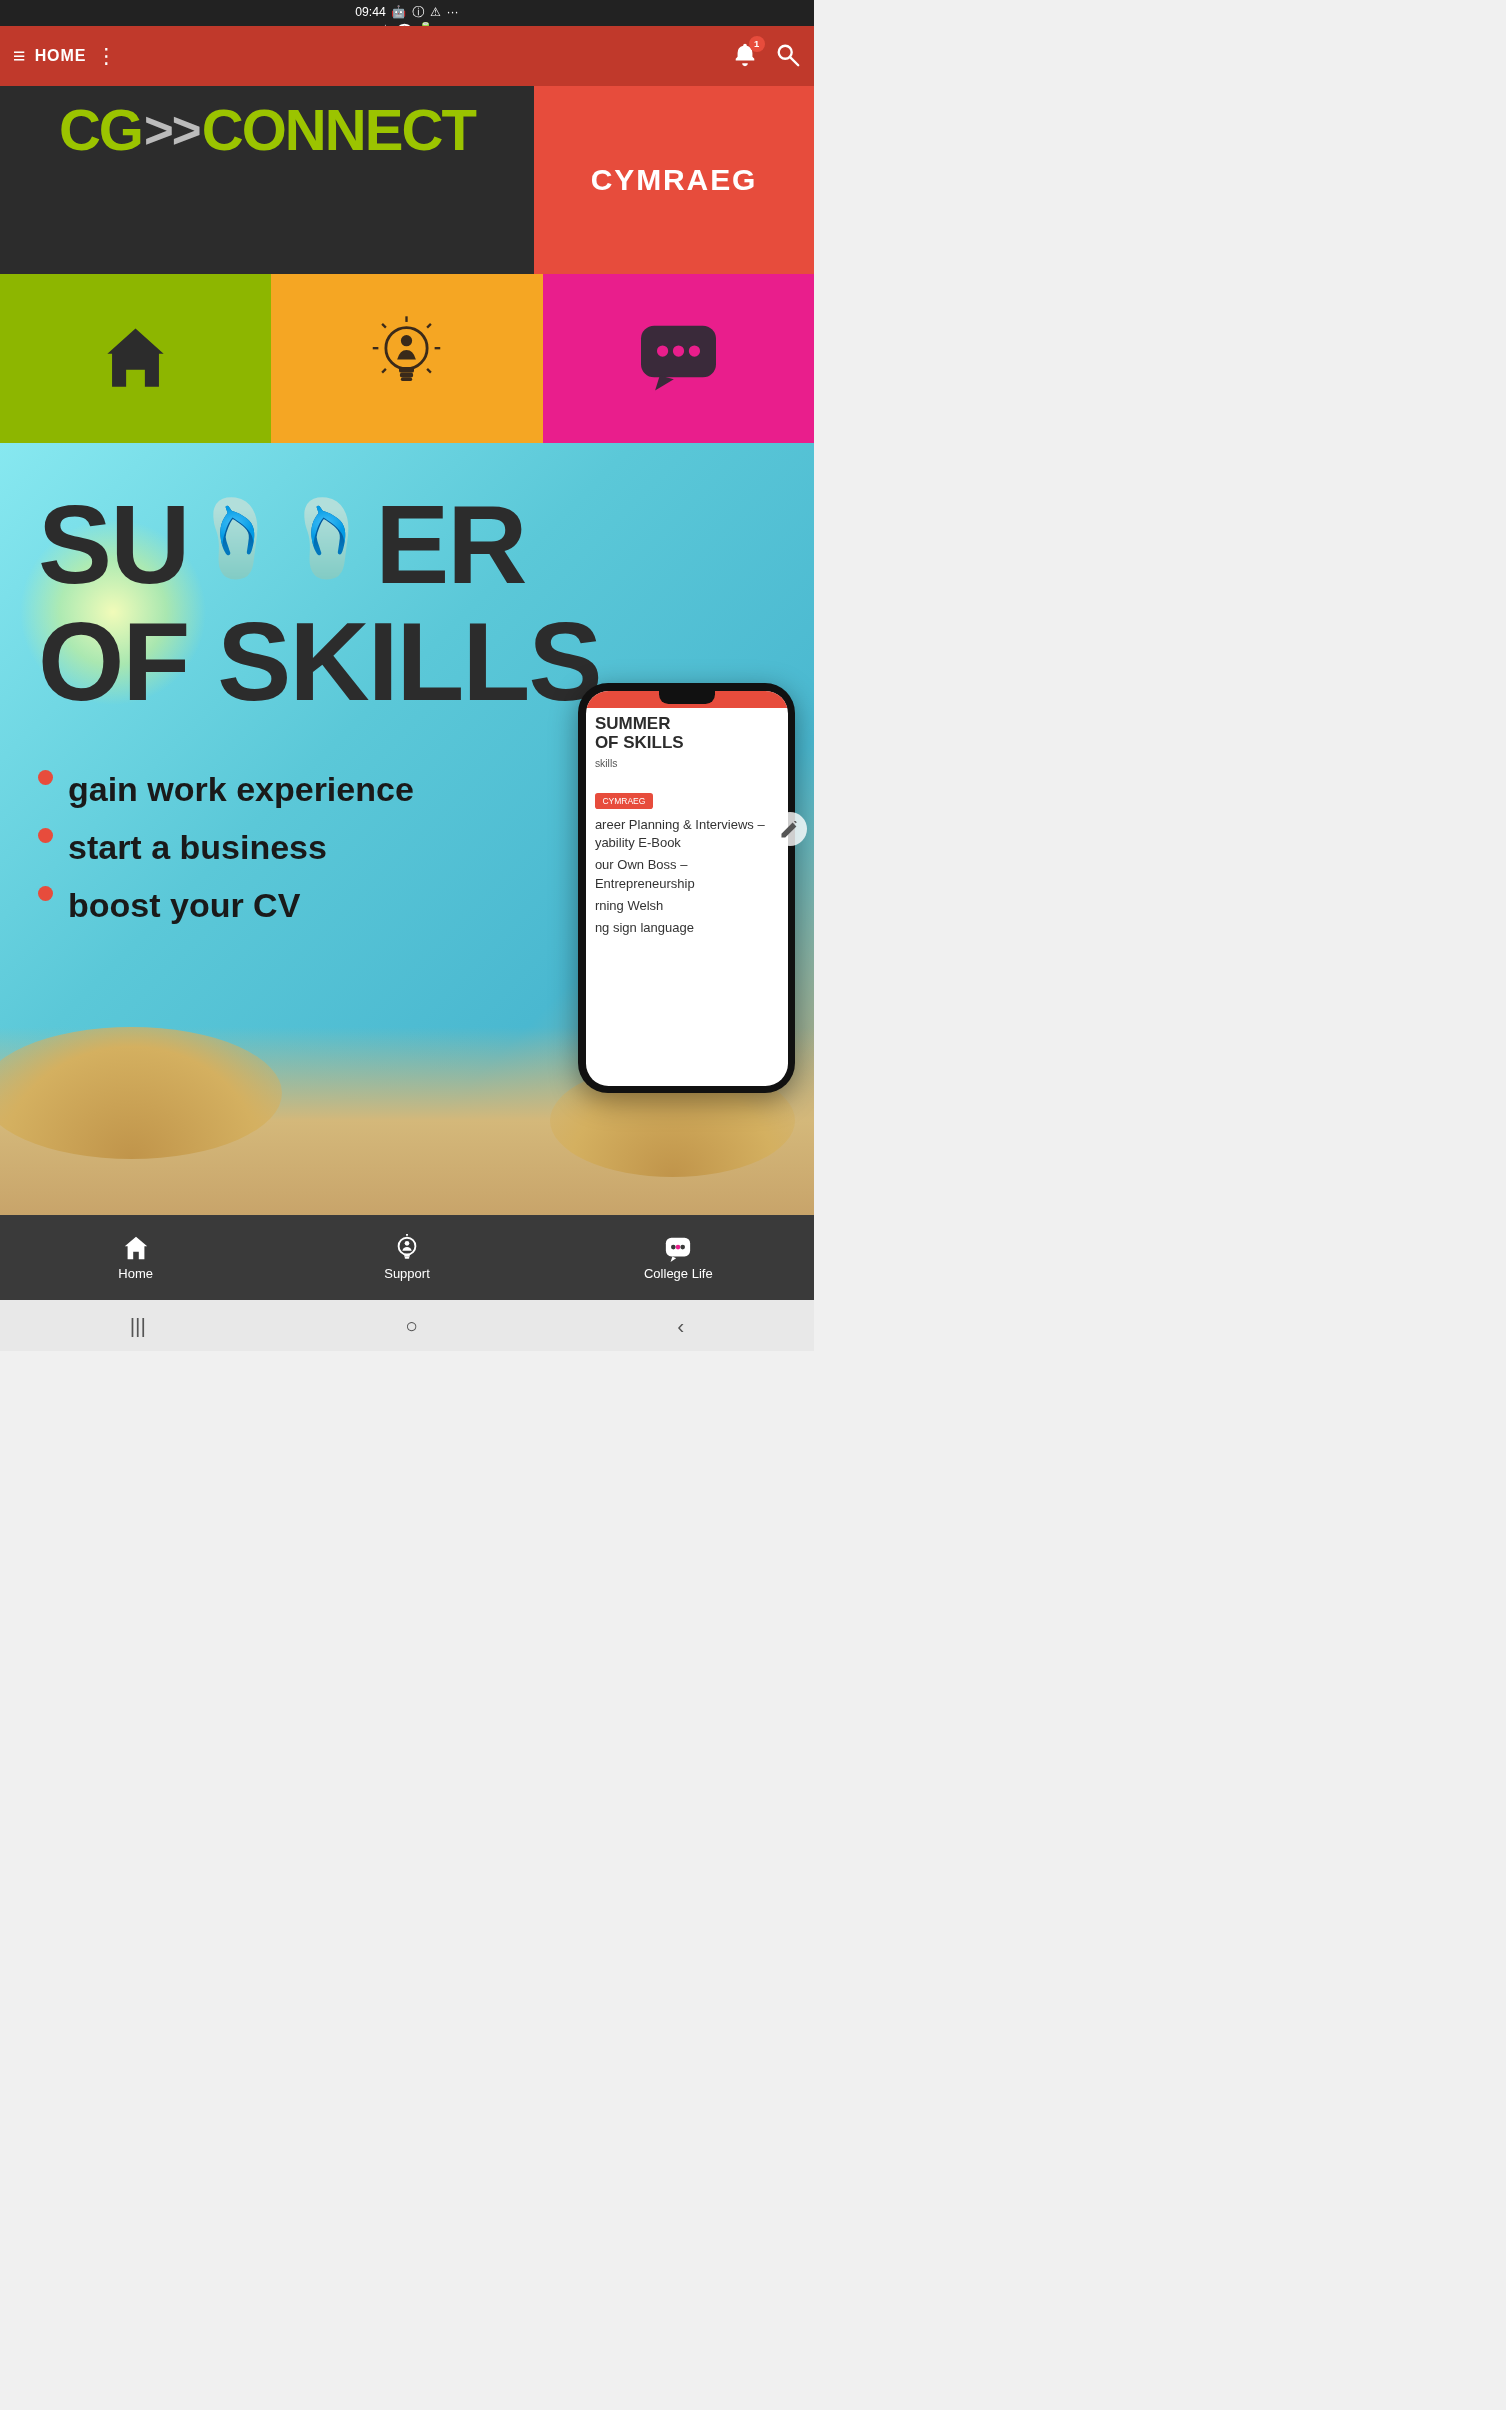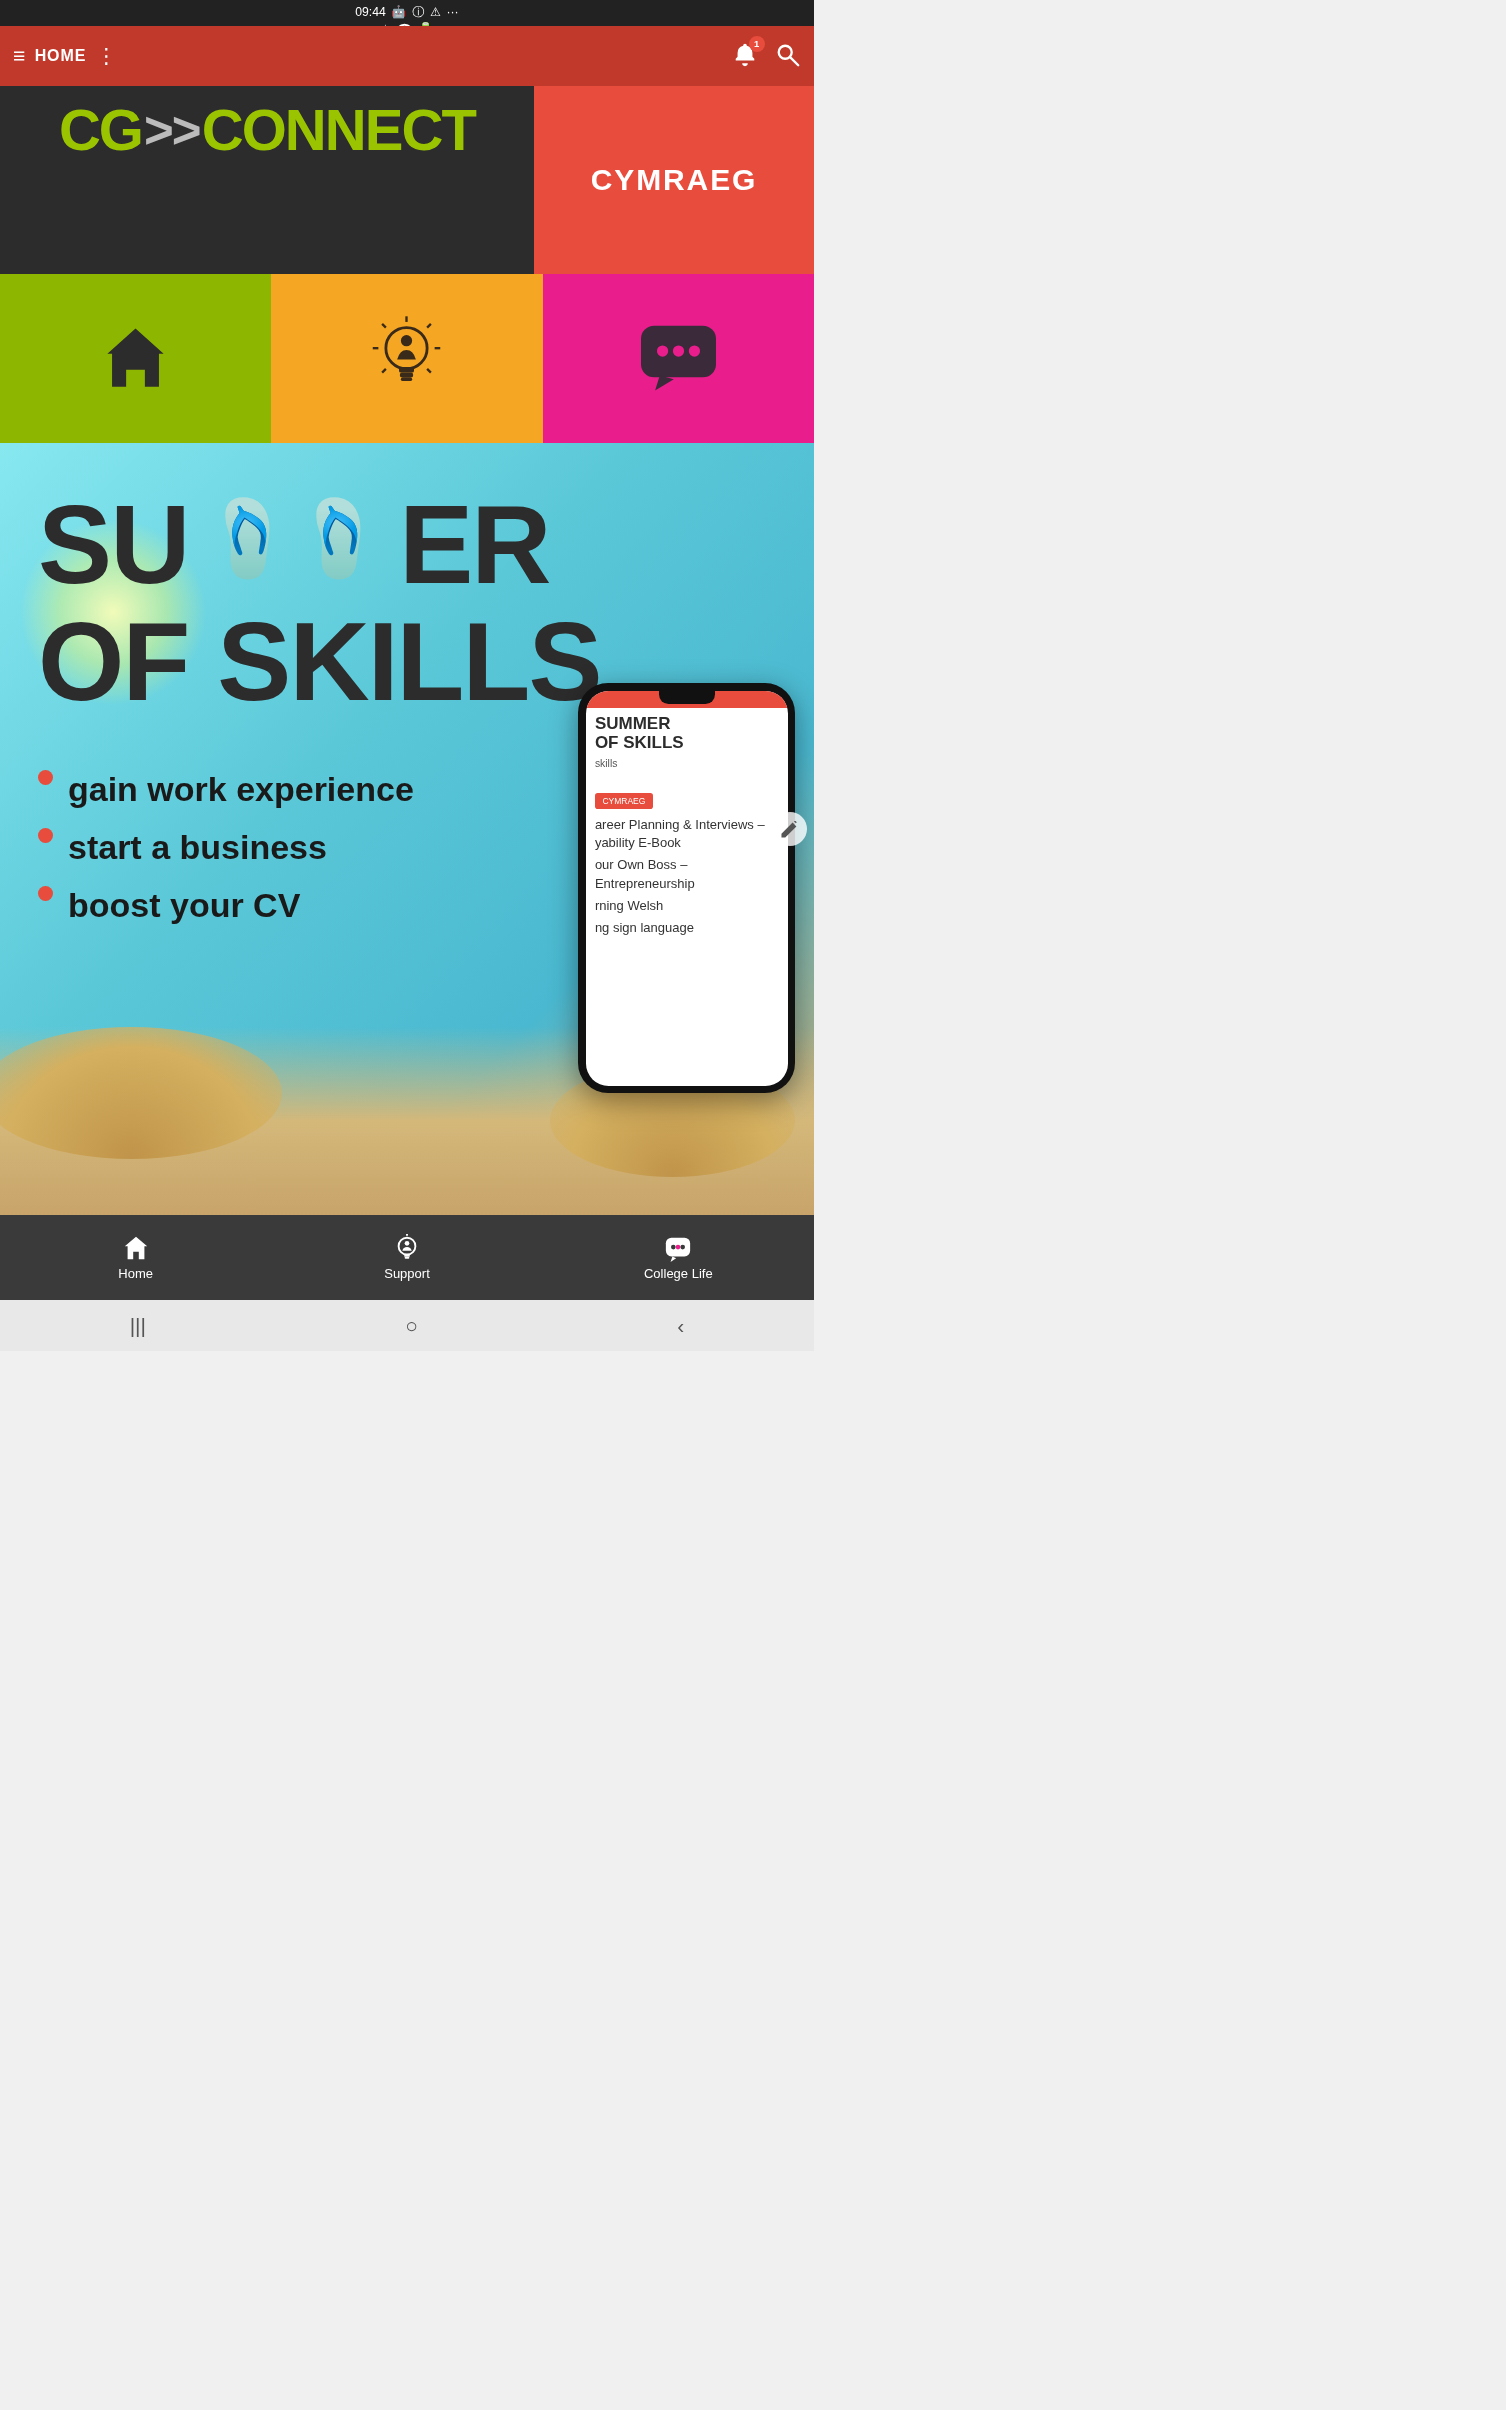--- a/index.html
+++ b/index.html
@@ -203,21 +203,21 @@
       z-index: 2;
       line-height: 1;
       margin-top: 9.4px;
     }
     .banner-title-line1 {
       font-size: 111px;
       font-weight: 900;
       color: #2c2c2c;
       display: flex;
       align-items: center;
-      gap: 12px;
+      gap: 0;
       letter-spacing: -1.9px;
       text-align: center;
     }
     .banner-title-line2 {
       font-size: 111px;
       font-weight: 900;
       color: #2c2c2c;
       letter-spacing: -1.9px;
       line-height: 1.1;
     }

